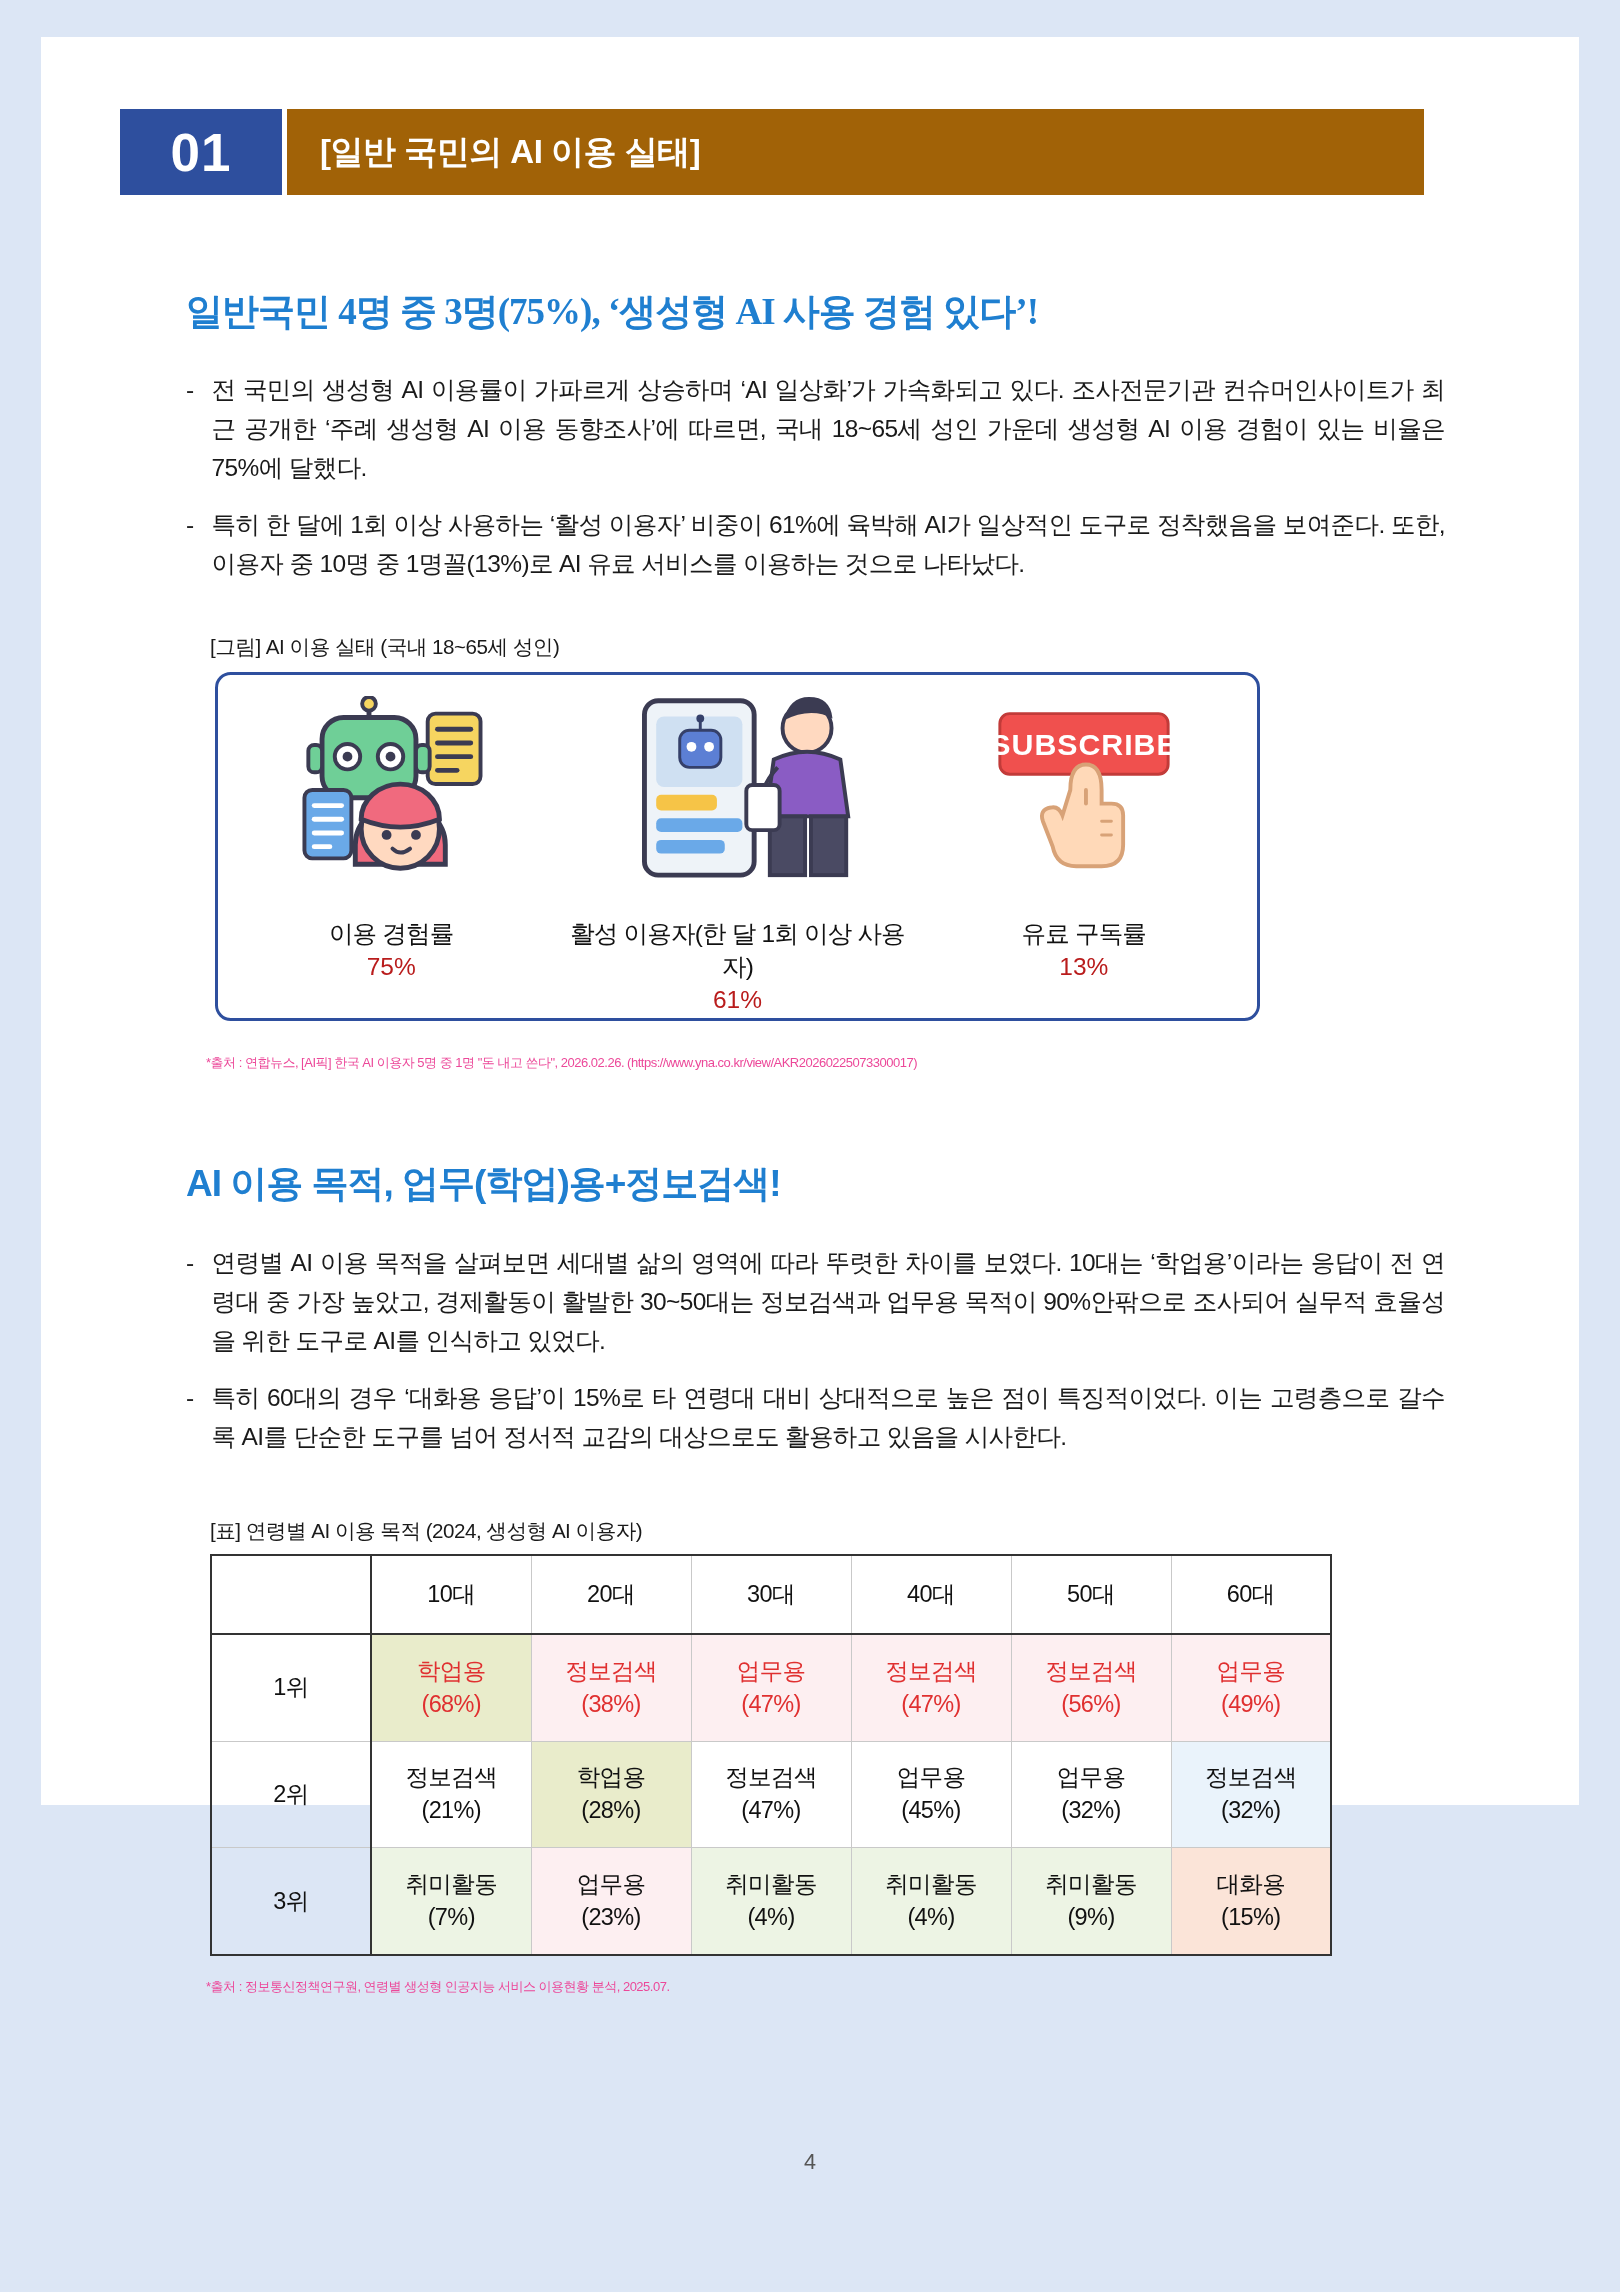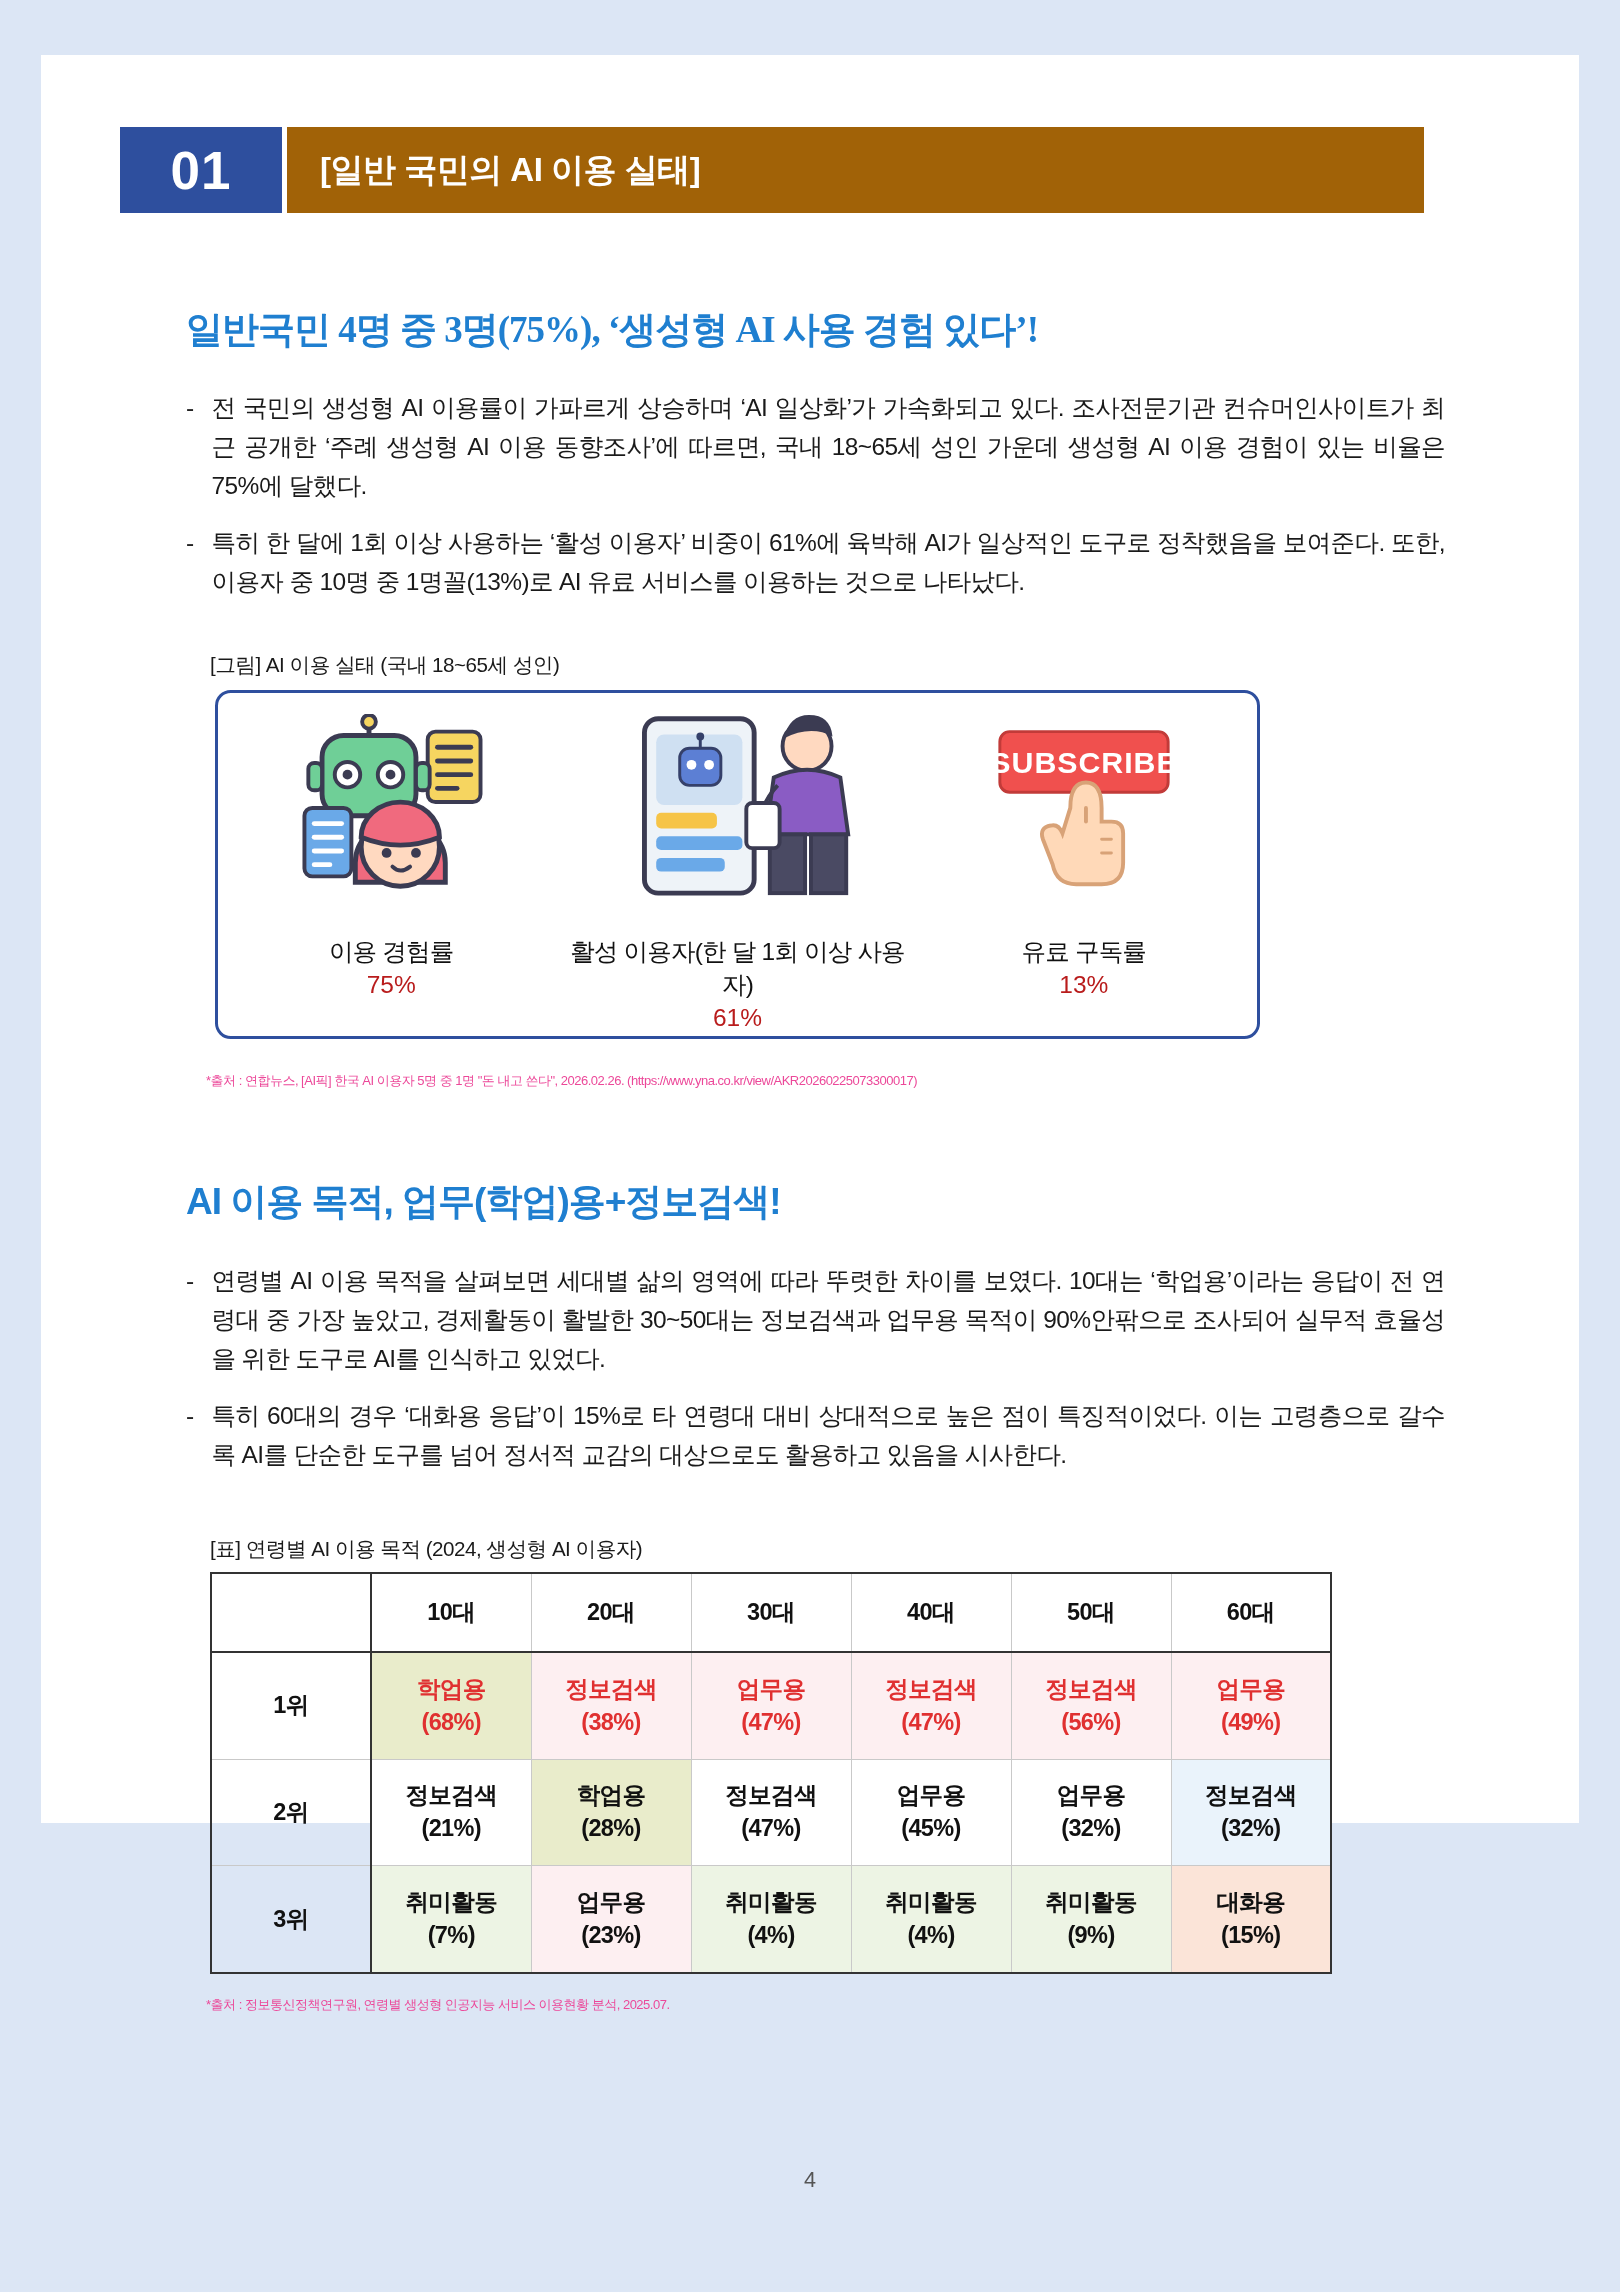--- a/index.html
+++ b/index.html
@@ -9,21 +9,21 @@
   body {
     width: 1620px;
     height: 2293px;
     background: #dce6f5;
     font-family: "Liberation Sans", sans-serif;
     -webkit-font-smoothing: antialiased;
   }
   .page {
     position: absolute;
     left: 41px;
-    top: 55px;
+    top: 37px;
     width: 1538px;
     height: 1768px;
     background: #ffffff;
     box-sizing: border-box;
   }
 
   
   .header {
     position: absolute;
     left: 79px;
@@ -172,21 +172,21 @@
   table.ai-table {
     border-collapse: collapse;
     width: 100%;
     table-layout: fixed;
   }
   table.ai-table td, table.ai-table th {
     border: 1px solid #c9c9c9;
     text-align: center;
     font-size: 23.5px;
     color: #111;
-    font-weight: bold;
+    font-weight: normal;
     letter-spacing: -0.6px;
     height: 98px;
     line-height: 33px;
     padding: 3.9px 2px;
   }
   table.ai-table tr.head th, table.ai-table tr.head td {
     height: 69px;
     border-top: 2.9px solid #333;
     border-bottom: 2px solid #333;
   }

